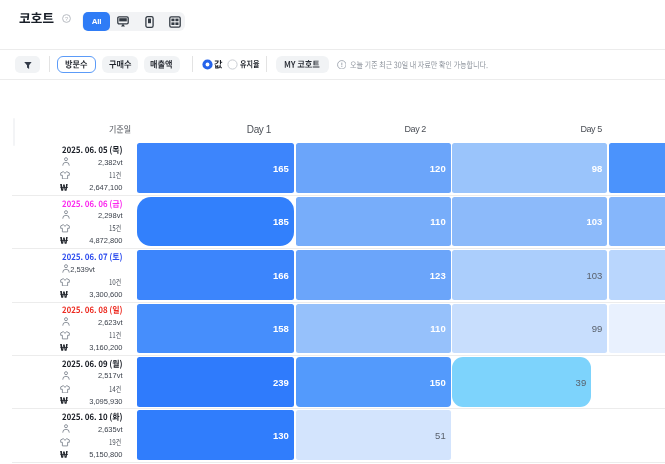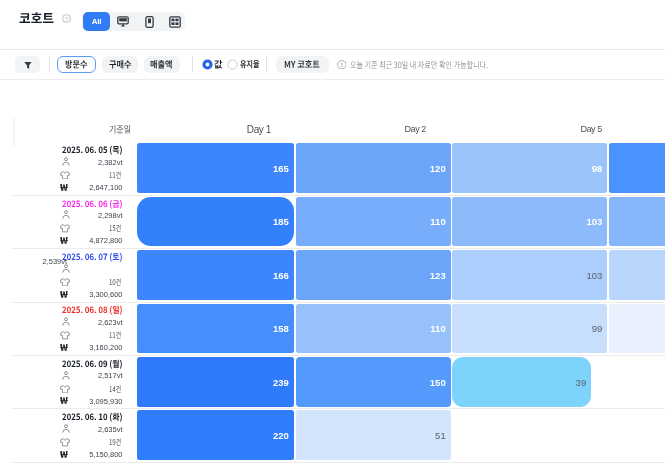--- a/index.html
+++ b/index.html
@@ -191,21 +191,21 @@
     </svg>
   </div>
 <div style="position:absolute;left:61.8px;top:263.6px;width:8px;height:9px">
     <svg width="8" height="9" viewBox="0 0 8 9" style="display:block">
       <g fill="none" stroke="#7b828c" stroke-width="0.85">
 <circle cx="4" cy="2.2" r="1.5"></circle>
         <path d="M0.8 8.7 V8.2 a3.2 2.9 0 0 1 6.4 0 V8.7"></path>
       </g>
     </svg>
   </div>
-<div class="abs num" style="left:42.5px;top:257px;width:80px;text-align:left;font-size:7.5px">2,539vt</div>
+<div class="abs num" style="left:42.5px;top:265px;width:80px;text-align:center;font-size:7.5px">2,539vt</div>
 <div style="position:absolute;left:60.1px;top:277.6px;width:10px;height:8.5px">
     <svg width="10" height="8.5" viewBox="0 0 10 8.5" style="display:block">
       <path fill="none" stroke="#7b828c" stroke-width="0.85" stroke-linejoin="round" d="M3.4 0.6 L0.7 1.9 V4.3 H2.4 V7.9 H7.6 V4.3 H9.3 V1.9 L6.6 0.6 L5 2.4 Z"></path>
     </svg>
   </div>
 <div style="position:absolute;left:109.3px;top:275.9px;width:13px;height:12px">
     <svg width="13" height="12" viewBox="0 0 13 12" style="display:block">
       <path transform="translate(0 9.0) scale(0.7705 1)" fill="#3c424c" d="M0.7 0.0V-0.6H2.0V-4.9H0.9V-5.3Q1.3 -5.4 1.6 -5.5Q1.9 -5.6 2.1 -5.7H2.7V-0.6H3.8V0.0Z M6.5 0.1Q6.0 0.1 5.6 -0.2Q5.2 -0.6 4.9 -1.2Q4.7 -1.9 4.7 -2.9Q4.7 -3.9 4.9 -4.5Q5.2 -5.2 5.6 -5.5Q6.0 -5.8 6.5 -5.8Q7.0 -5.8 7.4 -5.5Q7.8 -5.2 8.1 -4.5Q8.3 -3.9 8.3 -2.9Q8.3 -1.9 8.1 -1.2Q7.8 -0.6 7.4 -0.2Q7.0 0.1 6.5 0.1ZM6.5 -0.5Q6.8 -0.5 7.1 -0.7Q7.3 -1.0 7.5 -1.5Q7.6 -2.0 7.6 -2.9Q7.6 -3.7 7.5 -4.2Q7.3 -4.8 7.1 -5.0Q6.8 -5.3 6.5 -5.3Q6.2 -5.3 5.9 -5.0Q5.7 -4.8 5.5 -4.2Q5.4 -3.7 5.4 -2.9Q5.4 -2.0 5.5 -1.5Q5.7 -1.0 5.9 -0.7Q6.2 -0.5 6.5 -0.5Z M14.2 -6.4H14.8V-1.2H14.2ZM12.7 -4.3H14.3V-3.7H12.7ZM12.0 -5.9H12.7Q12.7 -5.0 12.3 -4.2Q11.9 -3.5 11.2 -2.9Q10.4 -2.4 9.4 -2.0L9.2 -2.6Q10.0 -2.9 10.7 -3.3Q11.3 -3.8 11.7 -4.4Q12.0 -4.9 12.0 -5.6ZM9.5 -5.9H12.4V-5.4H9.5ZM10.4 -0.1H15.0V0.5H10.4ZM10.4 -1.8H11.0V0.2H10.4Z"></path>
     </svg>
   </div>
@@ -331,17 +331,17 @@
       <path transform="translate(0 9.0) scale(0.7705 1)" fill="#3c424c" d="M0.7 0.0V-0.6H2.0V-4.9H0.9V-5.3Q1.3 -5.4 1.6 -5.5Q1.9 -5.6 2.1 -5.7H2.7V-0.6H3.8V0.0Z M6.2 0.1Q5.7 0.1 5.4 -0.1Q5.0 -0.2 4.8 -0.5L5.2 -0.9Q5.4 -0.7 5.6 -0.6Q5.9 -0.5 6.1 -0.5Q6.4 -0.5 6.7 -0.6Q6.9 -0.8 7.1 -1.1Q7.3 -1.4 7.5 -1.9Q7.6 -2.4 7.6 -3.1Q7.6 -3.8 7.4 -4.3Q7.3 -4.8 7.0 -5.0Q6.7 -5.3 6.3 -5.3Q6.0 -5.3 5.8 -5.1Q5.6 -4.9 5.5 -4.6Q5.3 -4.4 5.3 -4.0Q5.3 -3.6 5.5 -3.3Q5.6 -3.0 5.8 -2.9Q6.0 -2.7 6.4 -2.7Q6.7 -2.7 7.0 -2.9Q7.3 -3.1 7.6 -3.5L7.6 -2.9Q7.4 -2.7 7.2 -2.5Q7.0 -2.4 6.7 -2.3Q6.5 -2.2 6.2 -2.2Q5.8 -2.2 5.4 -2.4Q5.1 -2.6 4.9 -3.0Q4.7 -3.4 4.7 -4.0Q4.7 -4.5 4.9 -4.9Q5.1 -5.4 5.5 -5.6Q5.9 -5.8 6.3 -5.8Q6.7 -5.8 7.1 -5.7Q7.4 -5.5 7.7 -5.1Q7.9 -4.8 8.1 -4.3Q8.2 -3.8 8.2 -3.1Q8.2 -2.2 8.1 -1.6Q7.9 -1.0 7.6 -0.6Q7.3 -0.3 6.9 -0.1Q6.6 0.1 6.2 0.1Z M14.2 -6.4H14.8V-1.2H14.2ZM12.7 -4.3H14.3V-3.7H12.7ZM12.0 -5.9H12.7Q12.7 -5.0 12.3 -4.2Q11.9 -3.5 11.2 -2.9Q10.4 -2.4 9.4 -2.0L9.2 -2.6Q10.0 -2.9 10.7 -3.3Q11.3 -3.8 11.7 -4.4Q12.0 -4.9 12.0 -5.6ZM9.5 -5.9H12.4V-5.4H9.5ZM10.4 -0.1H15.0V0.5H10.4ZM10.4 -1.8H11.0V0.2H10.4Z"></path>
     </svg>
   </div>
 <div style="position:absolute;left:60.2px;top:446.8px;width:8px;height:14px">
     <svg width="8" height="14" viewBox="0 0 8 14" style="display:block">
       <path transform="translate(0 10.8) scale(1.4215 1)" fill="#20242b" d="M0.9 0.0 0.1 -6.7H1.3L1.6 -2.5L1.7 -1.0H1.7L1.8 -2.5L2.2 -6.3H3.3L3.7 -2.5L3.9 -1.0H3.9L4.0 -2.5L4.3 -6.7H5.4L4.6 0.0H3.3L2.9 -3.3L2.8 -5.3H2.7L2.6 -3.3L2.2 0.0ZM-0.2 -3.1V-3.6L0.6 -3.7H5.7V-3.1Z"></path>
     </svg>
   </div>
 <div class="abs num" style="left:42.5px;top:450.2px;width:80px;text-align:right;font-size:7.5px">5,150,800</div>
 <div class="abs" style="left:137.0px;top:410.4px;width:156.9px;height:49.6px;background:#307dfc;border-radius:2.5px">
-    <div style="position:absolute;right:5px;top:50%;transform:translateY(-50%);font-size:9.5px;font-weight:700;color:#fff">220</div>
+    <div style="position:absolute;right:5px;top:50%;transform:translateY(-50%);font-size:9.5px;font-weight:700;color:#fff">130</div>
   </div>
 <div class="abs" style="left:295.5px;top:410.4px;width:155.2px;height:49.6px;background:#d3e4fd;border-radius:2.5px">
     <div style="position:absolute;right:5px;top:50%;transform:translateY(-50%);font-size:9.5px;font-weight:400;color:#59606b">51</div>
   </div>
 <div class="abs" style="left:12px;top:461.9px;width:653px;height:1px;background:#ececec"></div>
 </body></html>

